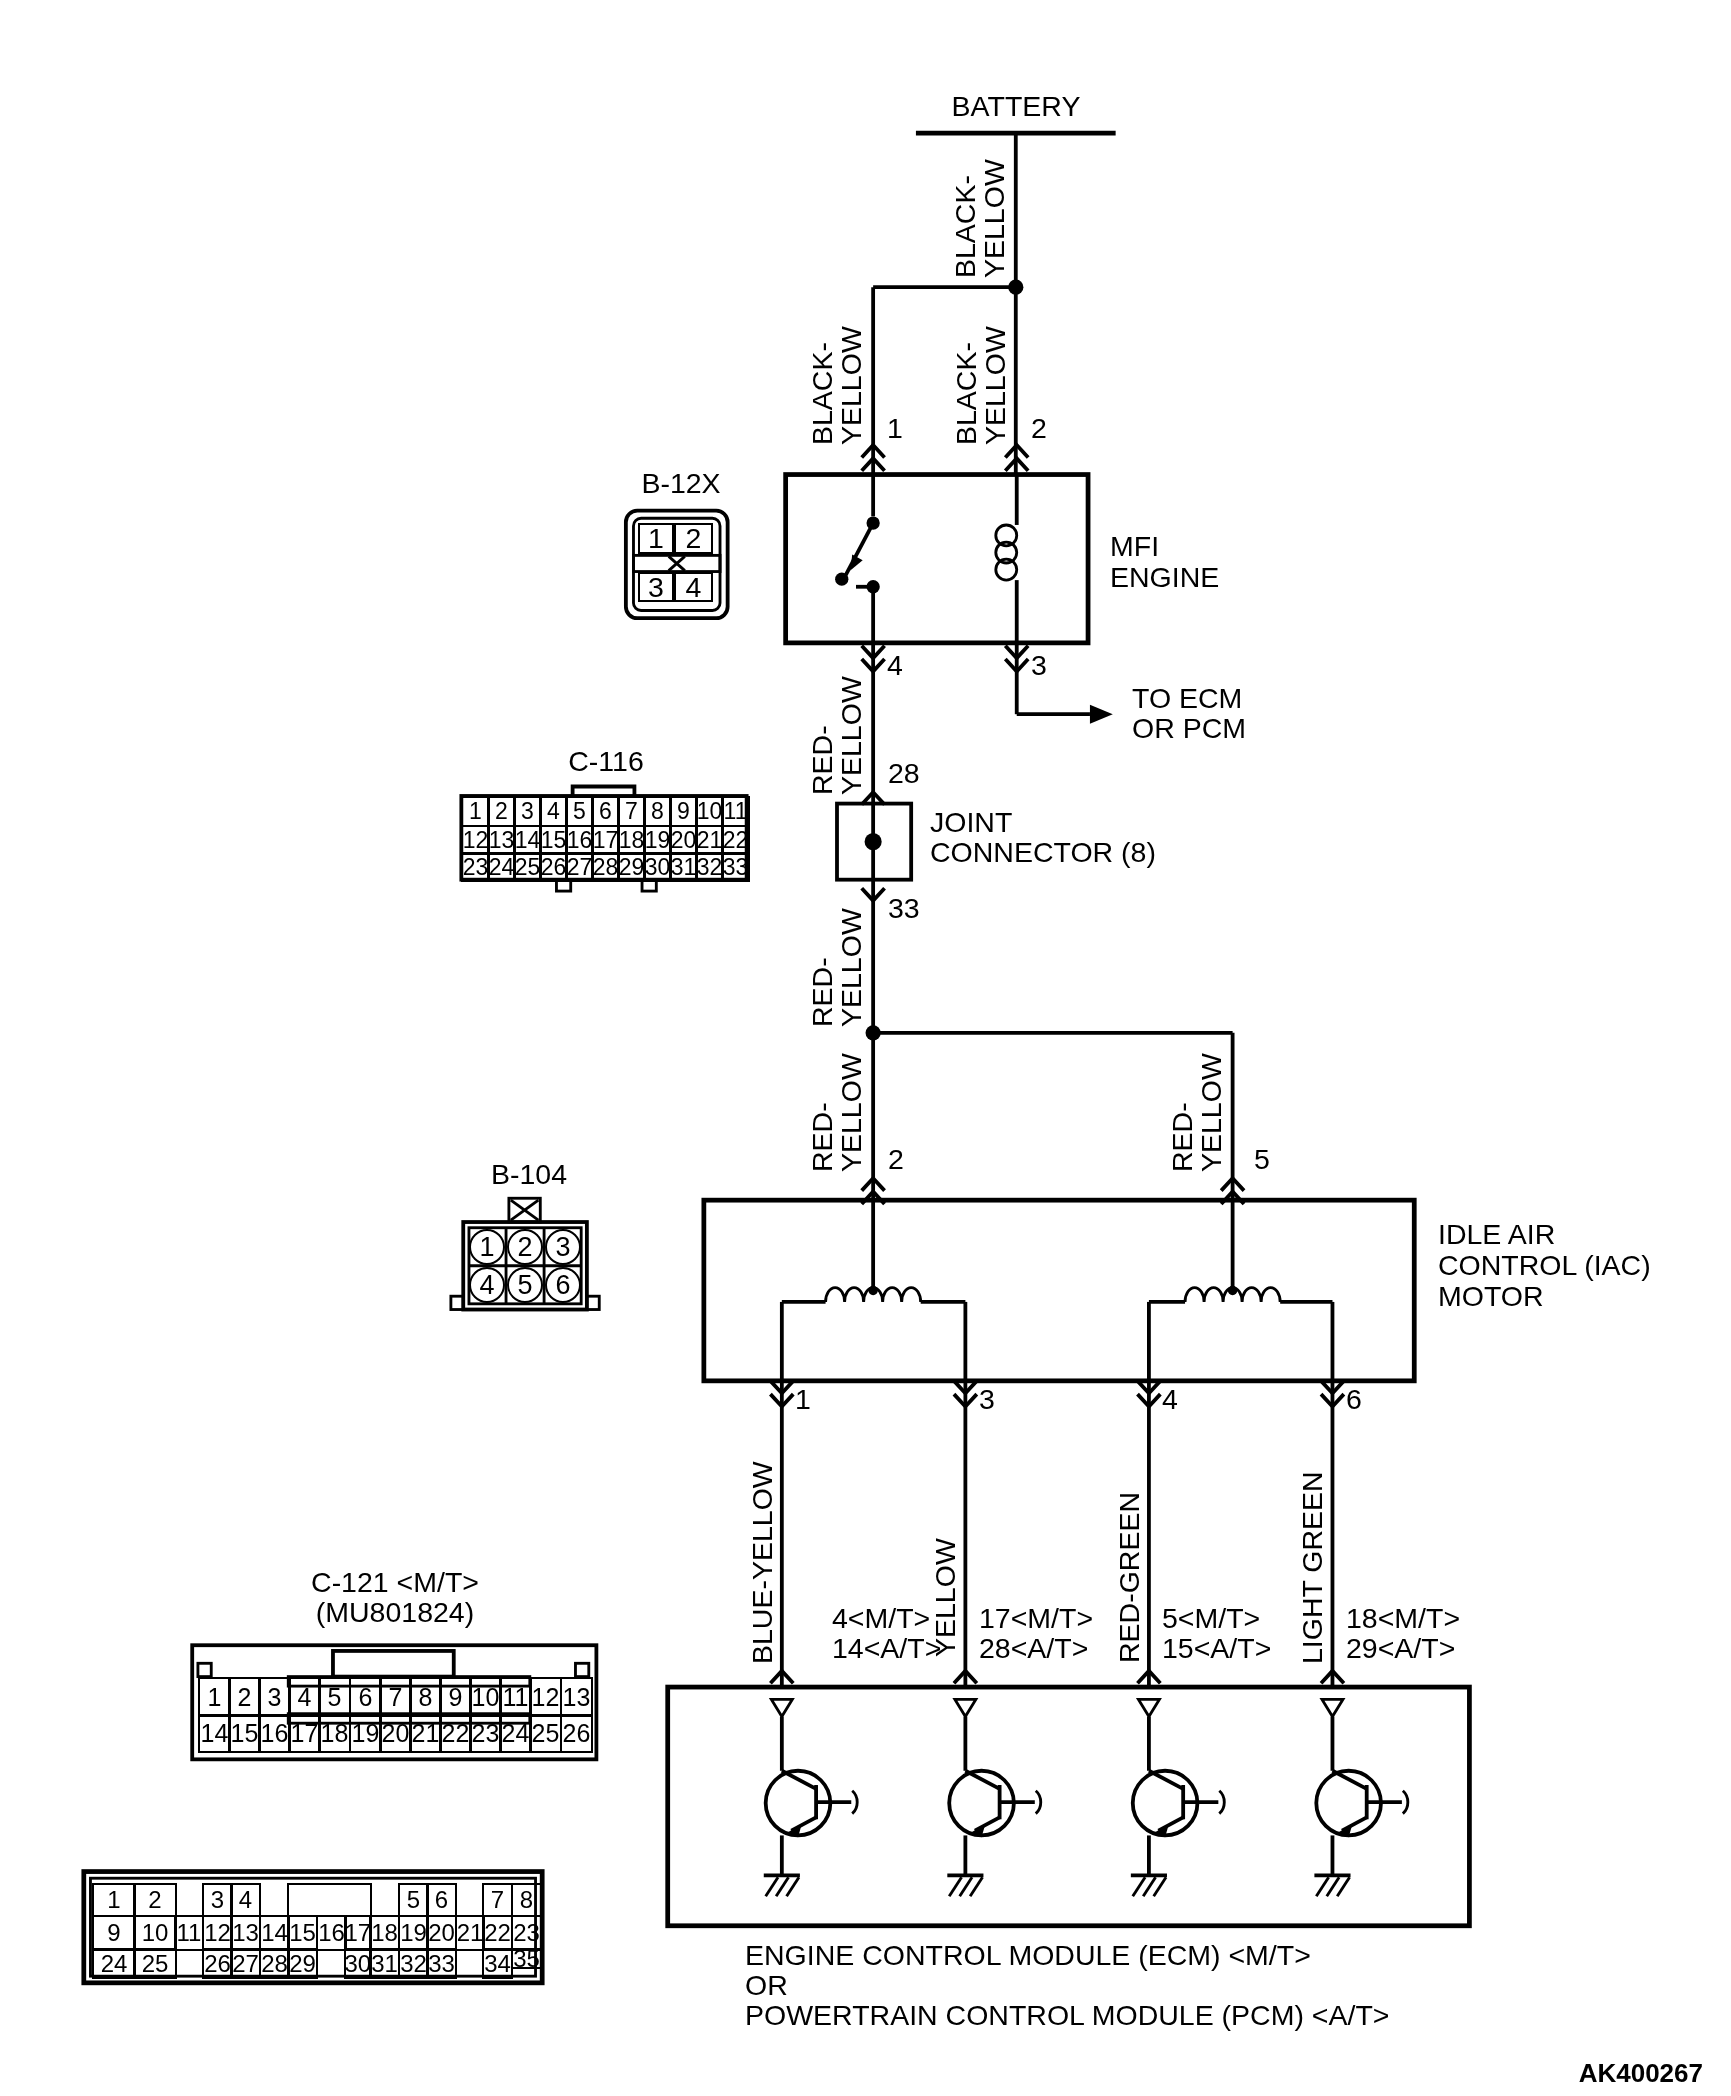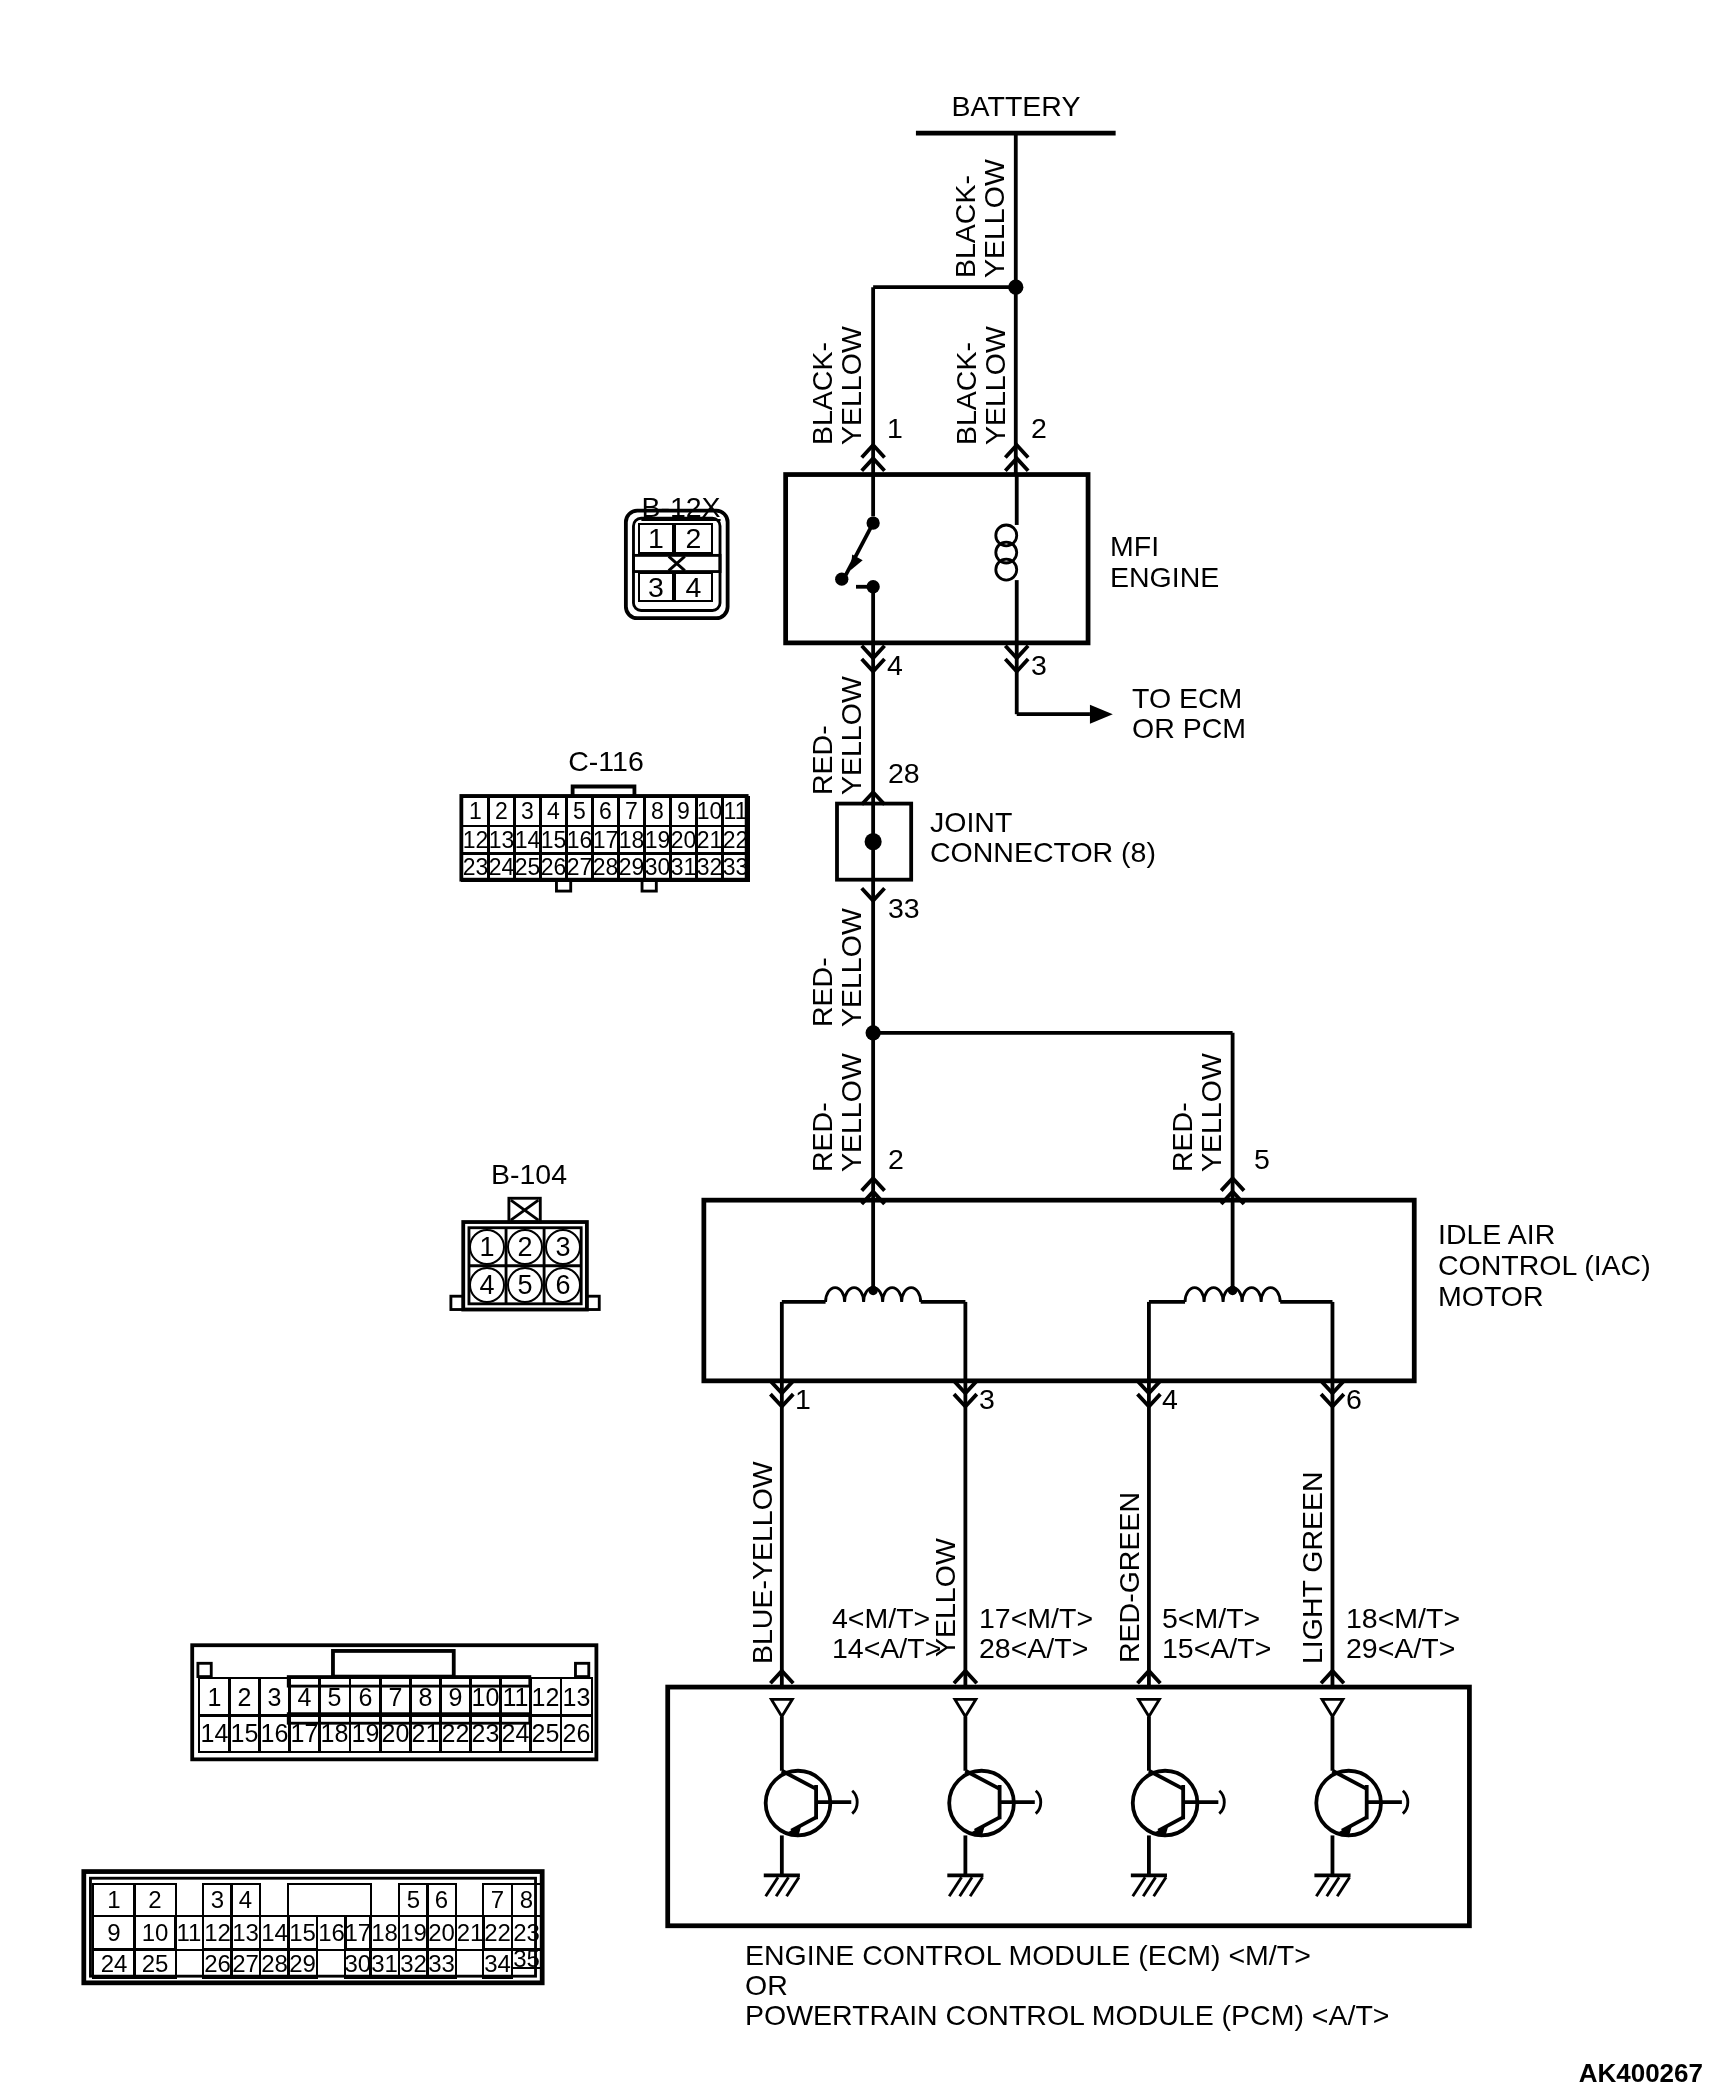--- a/index.html
+++ b/index.html
@@ -283,23 +283,24 @@
   <div class="lbl" style="left:745px;top:1940px;">ENGINE CONTROL MODULE (ECM) &lt;M/T&gt;
 OR
 POWERTRAIN CONTROL MODULE (PCM) &lt;A/T&gt;</div>
 
   <div class="lbl" style="left:1438px;top:1219px;line-height:31px;">IDLE AIR
 CONTROL (IAC)
 MOTOR</div>
 
   <div class="lbl rgt bold" style="left:1484px;top:2058px;width:219px;font-size:26px;">AK400267</div>
 
-  <div class="lbl ctr" style="left:586px;top:492px;width:190px;text-decoration:underline;">B-12X</div>
+  <div class="lbl ctr" style="left:586px;top:468px;width:190px;">B-12X</div>
   <div class="lbl ctr" style="left:511px;top:746px;width:190px;">C-116</div>
   <div class="lbl ctr" style="left:434px;top:1159px;width:190px;">B-104</div>
+  <div class="lbl ctr" style="left:257px;top:1567px;width:276px;"><span>C-121 &lt;M/T&gt;</span><br><span>(MU801824)</span></div>
 
   <div class="lbl rot" style="left:951px;top:278px;">BLACK-
 YELLOW</div>
   <div class="lbl rot" style="left:808px;top:445px;">BLACK-
 YELLOW</div>
   <div class="lbl rot" style="left:952px;top:445px;">BLACK-
 YELLOW</div>
   <div class="lbl rot" style="left:808px;top:795px;">RED-
 YELLOW</div>
   <div class="lbl rot" style="left:808px;top:1027px;">RED-

